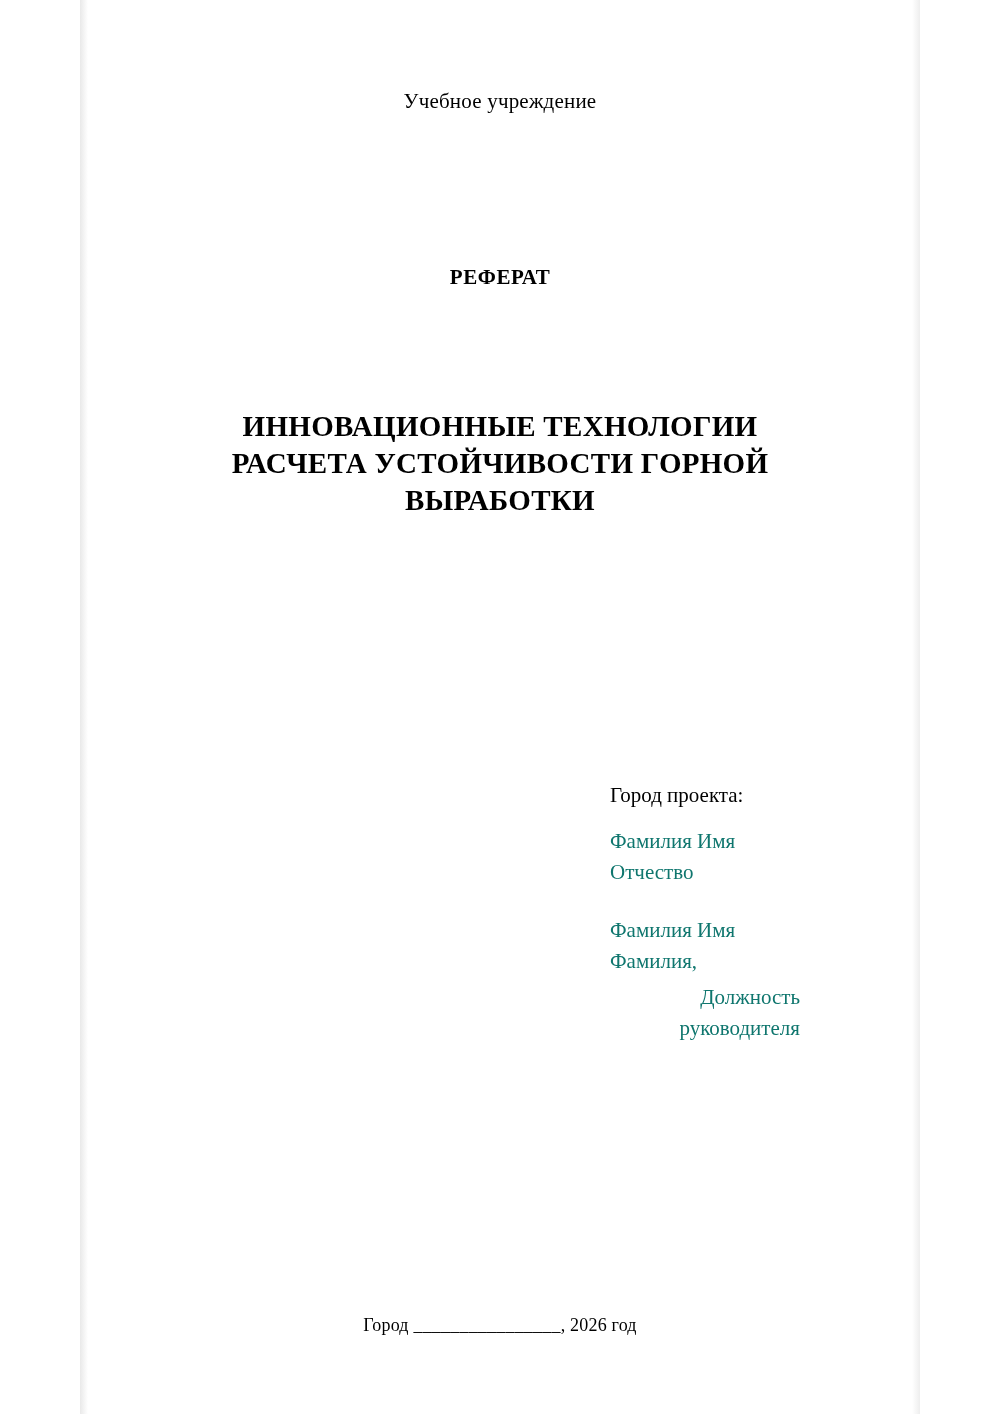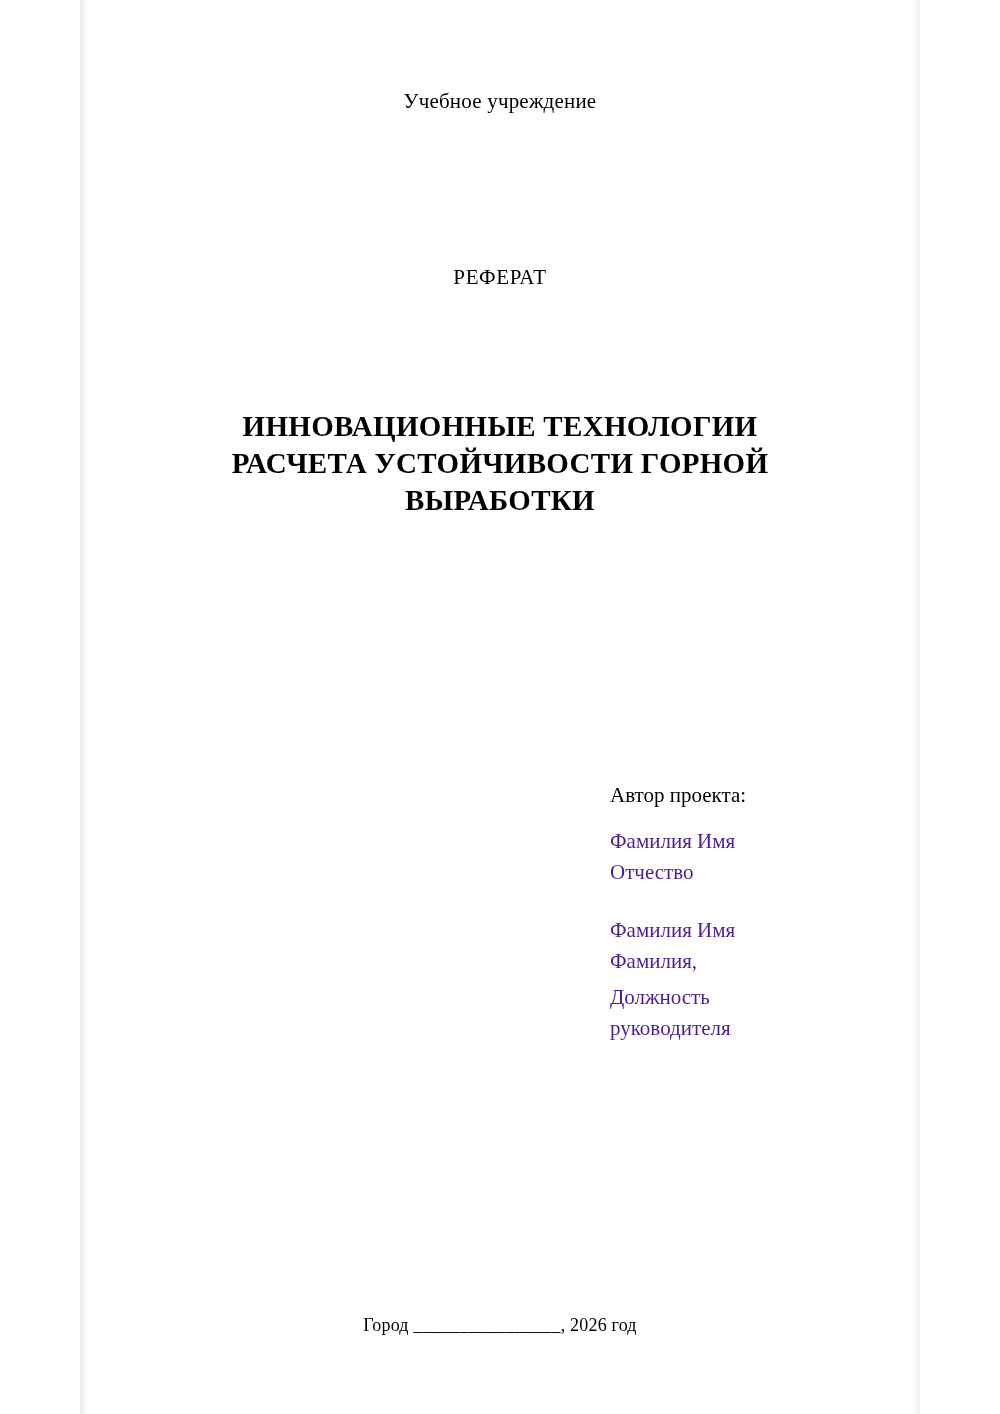--- a/index.html
+++ b/index.html
@@ -58,21 +58,21 @@
     letter-spacing: 0.2px;
   }
 
   .doc-type {
     position: absolute;
     top: 265px;
     left: 0;
     right: 0;
     text-align: center;
     font-size: 21px;
-    font-weight: normal;
+    font-weight: bold;
     letter-spacing: 0.6px;
   }
 
   .title {
     position: absolute;
     top: 408px;
     left: 0;
     right: 0;
     text-align: center;
     font-size: 29px;
@@ -91,24 +91,25 @@
     line-height: 1.45;
   }
   .sig-group {
     margin-bottom: 28px;
   }
   .sig-label {
     color: #000000;
     margin-bottom: 16px;
   }
   .sig-value {
-    color: #4c1d95;
+    color: #0f766e;
   }
   .sig-value + .sig-value {
     margin-top: 6px;
+    text-align: right;
   }
 
   .footer {
     position: absolute;
     bottom: 78px;
     left: 0;
     right: 0;
     text-align: center;
     font-size: 18px;
     letter-spacing: 0.2px;
@@ -122,21 +123,21 @@
 
     <div class="institution">Учебное учреждение</div>
 
     <div class="doc-type">РЕФЕРАТ</div>
 
     <div class="title">ИННОВАЦИОННЫЕ ТЕХНОЛОГИИ РАСЧЕТА УСТОЙЧИВОСТИ ГОРНОЙ ВЫРАБОТКИ</div>
 
     <div class="signature-block">
 
       <div class="sig-group">
-        <div class="sig-label">Автор проекта:</div>
+        <div class="sig-label">Город проекта:</div>
         <div class="sig-value">Фамилия Имя Отчество</div>
       </div>
 
       <div class="sig-group">
         <div class="sig-value">Фамилия Имя Фамилия,</div>
         <div class="sig-value">Должность руководителя</div>
       </div>
 
     </div>
 

